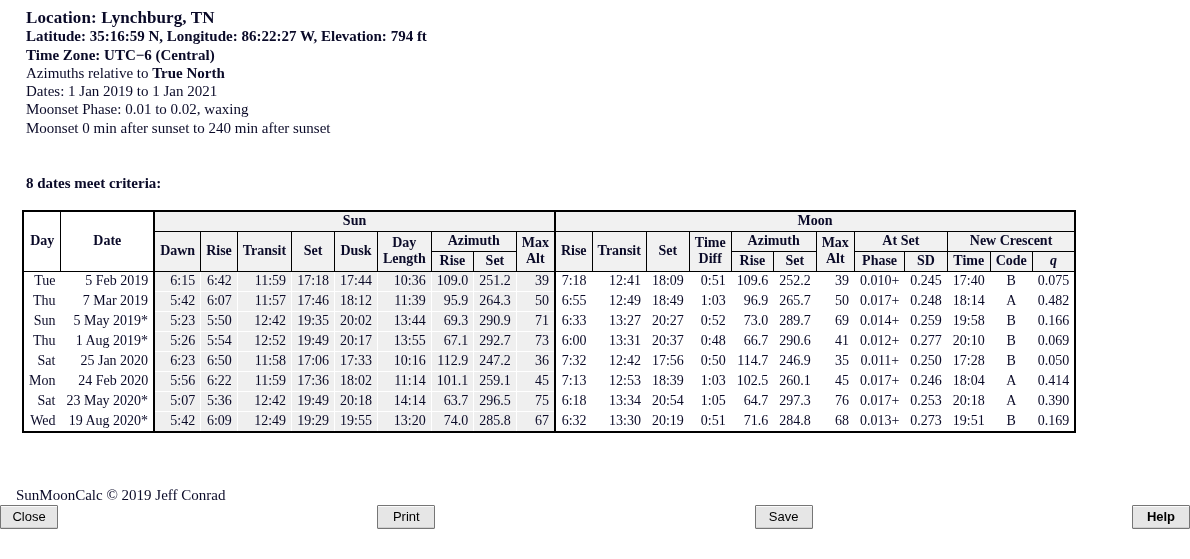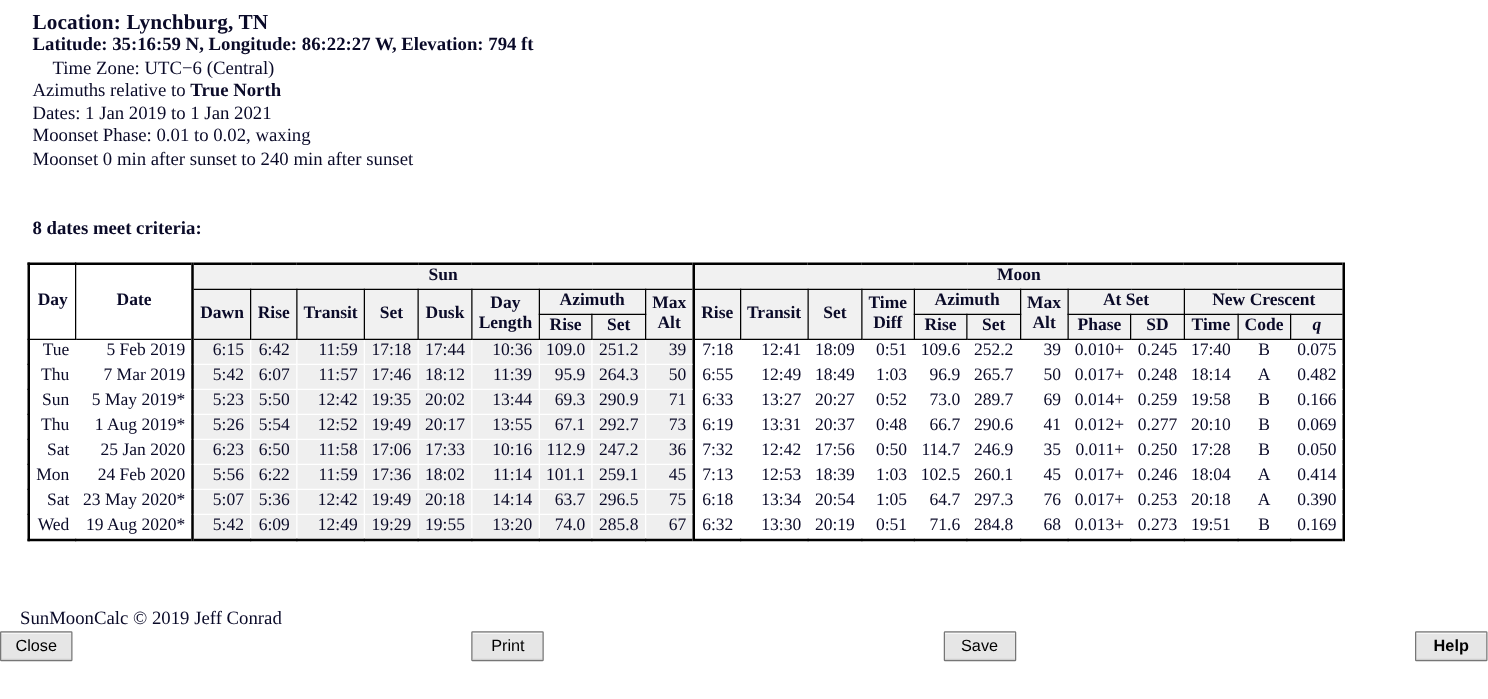--- a/index.html
+++ b/index.html
@@ -23,21 +23,21 @@
   .header {
     position: absolute;
     left: 26px;
     top: 9px;
     font-size: 15px;
     line-height: 18.3px;
   }
   .header .line { white-space: nowrap; }
   .header .loc { font-size: 17px; font-weight: bold; letter-spacing: 0.1px; }
   .header .l2 { font-weight: bold; }
-  .header .l3 { font-weight: normal; margin-left: 16px; }
+  .header .l3 { font-weight: bold; }
   .header .l4 .lbl { font-weight: bold; }
   .header .l5 .tn { font-weight: bold; margin-top: 20px; }
 
   .criteria {
     position: absolute;
     left: 26px;
     top: 174px;
     font-size: 15px;
     line-height: 18px;
     white-space: nowrap;
@@ -305,21 +305,21 @@
             <td class="c-date wbg">1 Aug 2019*</td>
             <td class="sep-l">5:26</td>
             <td>5:54</td>
             <td>12:52</td>
             <td>19:49</td>
             <td>20:17</td>
             <td>13:55</td>
             <td>67.1</td>
             <td>292.7</td>
             <td class="sep-r">73</td>
-            <td class="wbg">6:19</td>
+            <td class="wbg">6:00</td>
             <td class="wbg">13:31</td>
             <td class="wbg">20:37</td>
             <td class="wbg">0:48</td>
             <td class="wbg">66.7</td>
             <td class="wbg">290.6</td>
             <td class="wbg">41</td>
             <td class="wbg">0.012+</td>
             <td class="wbg">0.277</td>
             <td class="wbg">20:10</td>
             <td class="wbg nc-code" style="text-align: center;">B</td>

